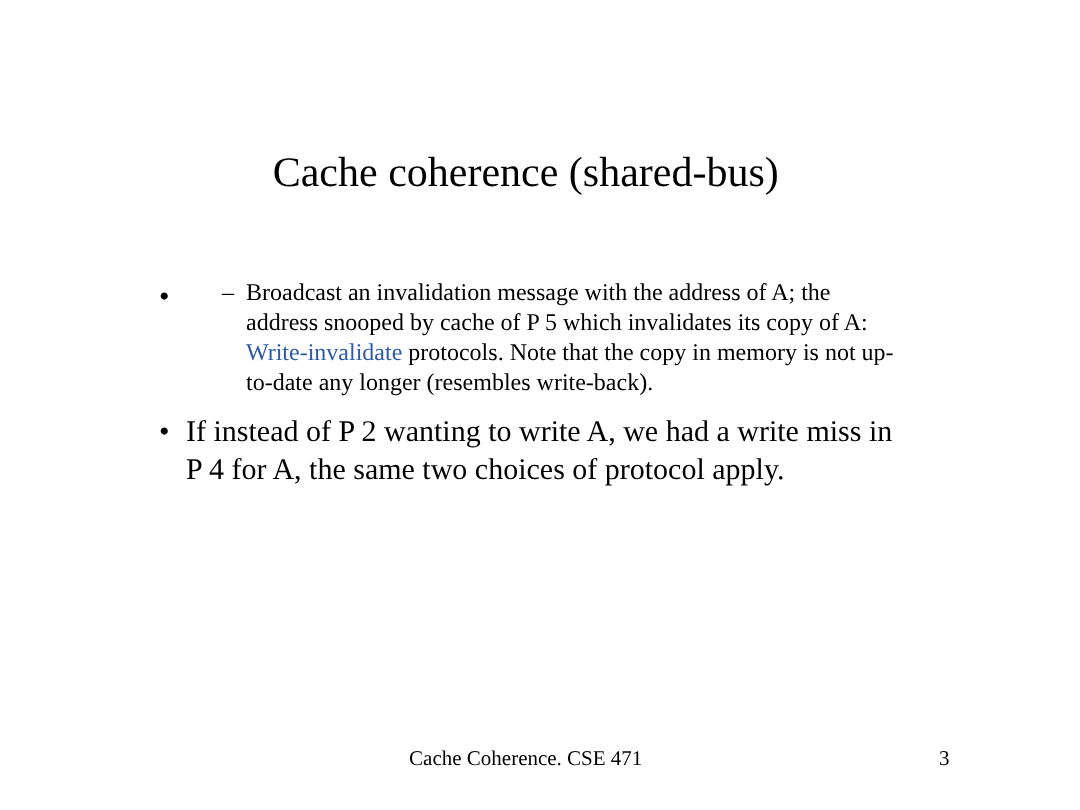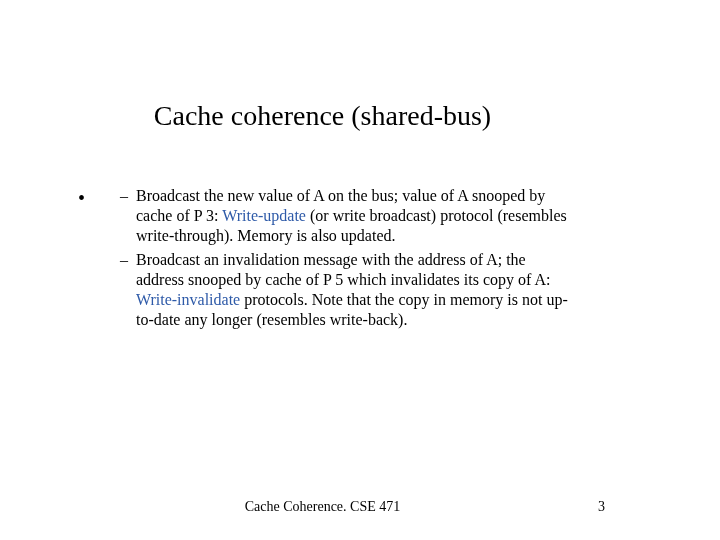--- a/index.html
+++ b/index.html
@@ -9,20 +9,21 @@
     height: 540px;
     background: #ffffff;
     font-family: "Times New Roman", Times, serif;
     color: #000000;
   }
   .slide {
     position: relative;
     width: 645px;
     height: 540px;
     box-sizing: border-box;
+    margin-left: 28px;
   }
   .title {
     position: absolute;
     top: 100px;
     left: 0;
     width: 100%;
     text-align: center;
     font-size: 28px;
   }
   .body {
@@ -91,26 +92,24 @@
 
 <div class="slide">
 
   <div class="title">Cache coherence (shared-bus)</div>
 
   <div class="body">
     <ul class="top">
       <li>
         <ul class="sub">
           <li>
-            <span>Broadcast the new value of A on the bus; value of A snooped by cache of P 3: </span><span class="kw">Write-update</span><span> (or write broadcast) protocol (resembles write-through). Memory is also updated.</span>
-          </li>
-          <li>
             <span>Broadcast an invalidation message with the address of A; the address snooped by cache of P 5 which invalidates its copy of A: </span><span class="kw">Write-invalidate</span><span> protocols. Note that the copy in memory is not up-to-date any longer (resembles write-back).</span>
           </li>
         </ul>
       </li>
+      <li>If instead of P 2 wanting to write A, we had a write miss in P 4 for A, the same two choices of protocol apply.</li>
     </ul>
   </div>
 
   <div class="footer-center">Cache Coherence.  CSE 471</div>
   <div class="footer-right">3</div>
 
 </div>
 
 </body></html>

